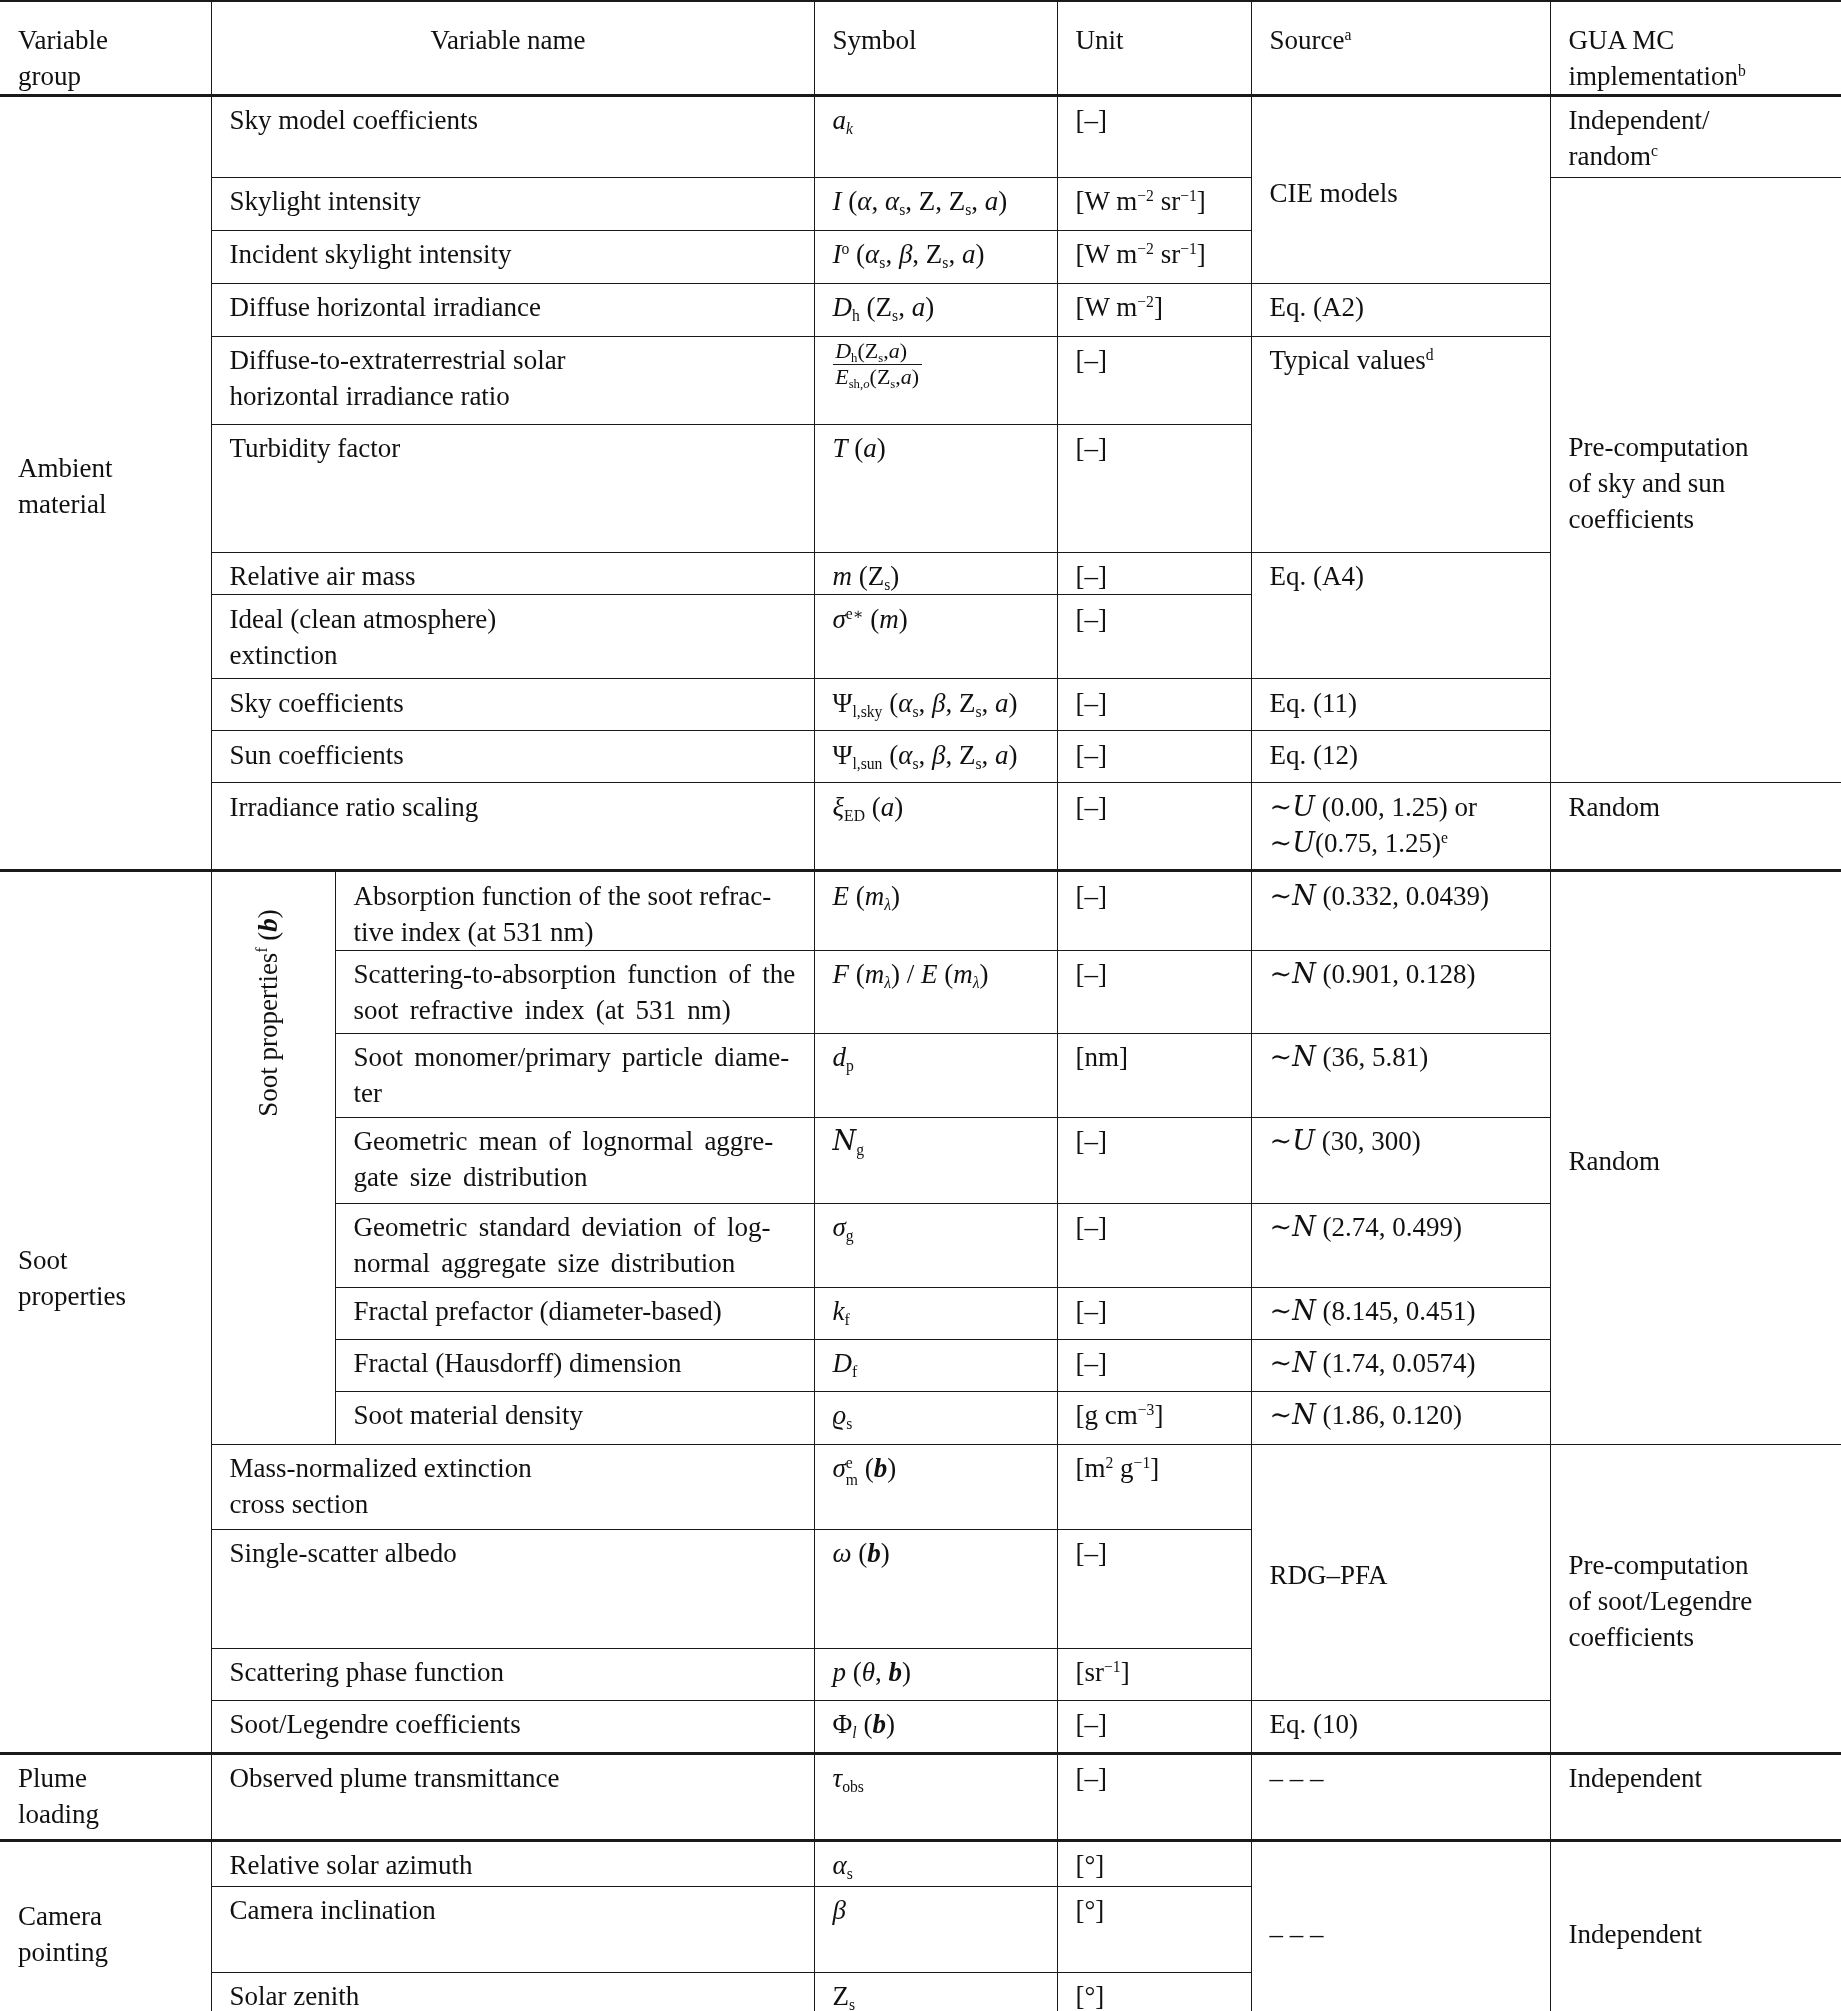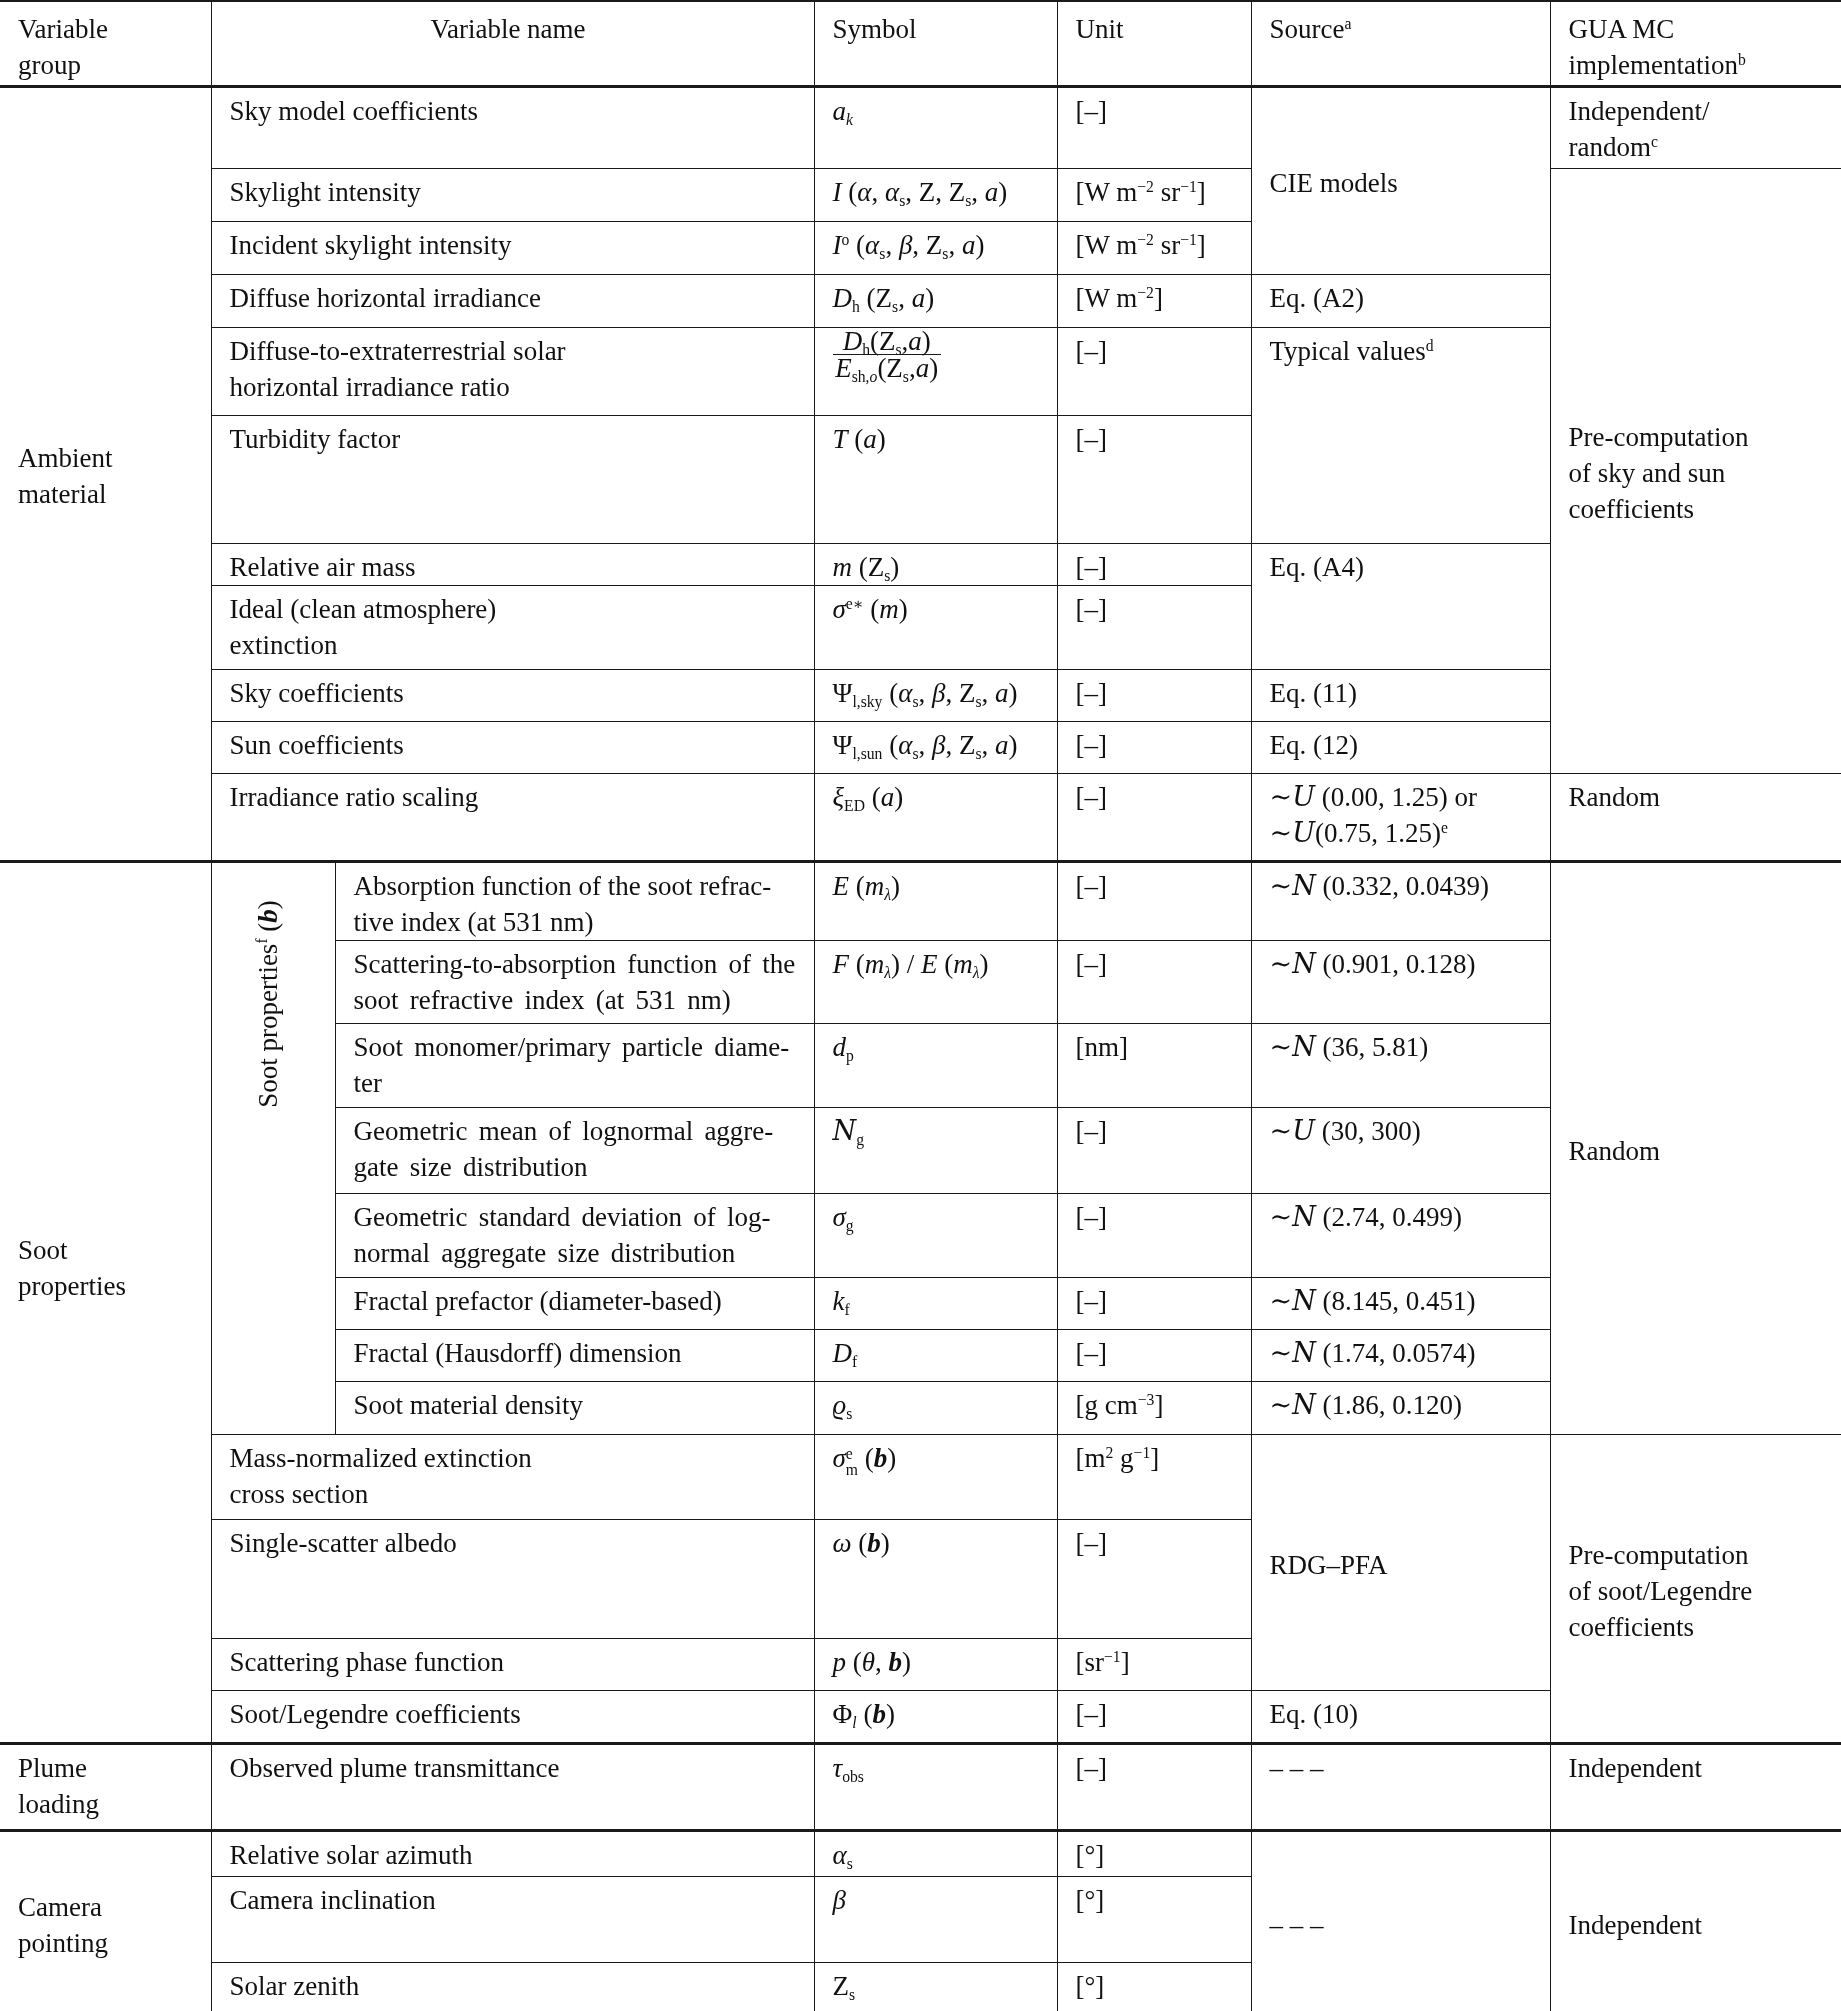--- a/index.html
+++ b/index.html
@@ -20,30 +20,30 @@
     vertical-align:top;
     text-align:left;
     font-weight:400;
     font-size:27px;
     line-height:36px;
     padding:5.3px 9px 0 18px;
     white-space:pre-line;
     overflow:hidden;
   }
   #vtable .c0{border-left:none;}
-  #vtable th{border-bottom:3.6px solid #1a1a1a;padding-top:9px;}
+  #vtable th{border-bottom:3.6px solid #1a1a1a;padding-top:20px;}
   #vtable .center{text-align:center;padding-left:0;}
   #vtable .mid{vertical-align:middle;}
   #vtable .thick{border-bottom:3.6px solid #1a1a1a;}
   #vtable .raise{padding-bottom:74px;}
   #vtable .ws{word-spacing:4.5px;}
   sub{font-size:58%;line-height:0;vertical-align:-0.35em;}
   sup{font-size:58%;line-height:0;vertical-align:0.6em;}
   .scr{font-style:italic;font-family:"DejaVu Serif",serif;}
-  .frac{display:inline-block;vertical-align:middle;text-align:center;font-size:27px;line-height:24px;margin-top:-3.6px;}
+  .frac{display:inline-block;vertical-align:middle;font-size:22px;line-height:24px;margin-top:-3.6px;}
   .frac .fn{display:block;border-bottom:1.8px solid #1a1a1a;padding:0 2.7px 0.9px;}
   .frac .fd{display:block;padding:0.9px 2.7px 0;}
   .ss{display:inline-block;font-size:58%;line-height:1.05;vertical-align:-0.5em;text-align:left;}
   .rotcell{position:relative;padding:0;}
   .rlabel{
     position:absolute;left:46%;top:141px;
     transform:translate(-50%,-50%) rotate(-90deg);
     white-space:nowrap;font-size:27px;line-height:27px;
   }
 </style>

